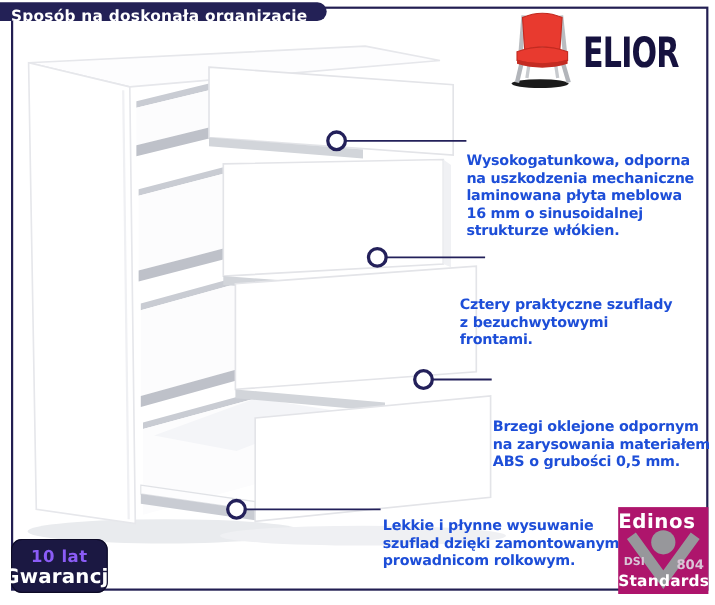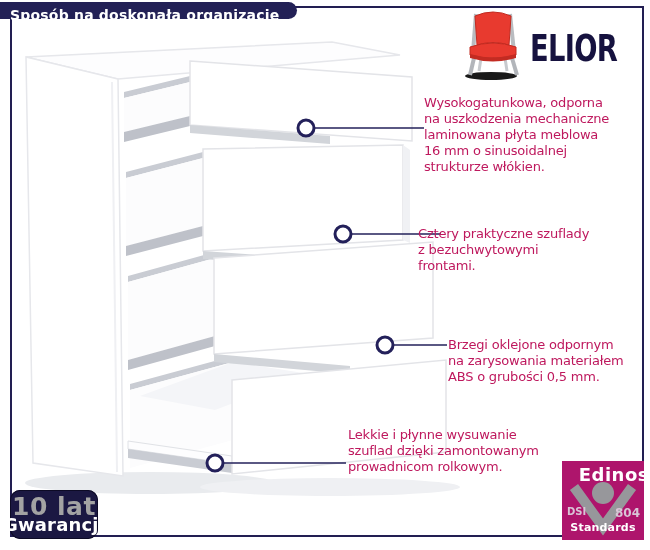--- a/index.html
+++ b/index.html
@@ -28,55 +28,55 @@
   .logo .brand{
     position:absolute;left:70px;top:22px;
     font-size:38px;font-weight:bold;color:#16123f;
     letter-spacing:-1px;transform:scaleX(.72);transform-origin:left center;
     line-height:40px;white-space:nowrap;
   }
   
   .art{position:absolute;left:0;top:0;width:650px;height:550px;z-index:2;}
   
   .note{
-    position:absolute;color:#be185d;font-size:13px;font-weight:normal;
-    line-height:16px;white-space:pre-line;z-index:3;letter-spacing:-.2px;
+    position:absolute;color:#1d4ed8;font-size:13px;font-weight:bold;
+    line-height:16px;white-space:pre-line;z-index:3;letter-spacing:-.2px;margin-top:44px;
   }
   .note1{left:424px;top:95px;width:220px;}
   .note2{left:418px;top:226px;width:200px;}
   .note3{left:448px;top:337px;width:200px;}
   .note4{left:348px;top:427px;width:215px;}
   
   .warranty{
     position:absolute;left:10px;top:490px;width:88px;height:49px;
     background:#1b1842;border-radius:10px;z-index:6;
     display:flex;flex-direction:column;align-items:center;justify-content:center;
     box-shadow:0 0 0 1px #0d0b26 inset;
   }
-  .warranty .w1{color:#a3a3a3;font-size:25px;font-weight:bold;line-height:21px;letter-spacing:.5px;}
+  .warranty .w1{color:#8b5cf6;font-size:15px;font-weight:bold;line-height:21px;letter-spacing:.5px;}
   .warranty .w2{color:#ffffff;font-size:18px;font-weight:bold;line-height:16px;letter-spacing:.2px;}
   
   .standards{
     position:absolute;left:562px;top:461px;width:82px;height:79px;
     background:#ae156c;z-index:6;overflow:hidden;
   }
   .standards svg{position:absolute;left:0;top:0;}
   .standards .s-brand{
-    position:absolute;left:0;top:3px;width:87px;text-align:right;
+    position:absolute;left:0;top:3px;width:87px;text-align:left;
     color:#ffffff;font-size:18px;font-weight:bold;letter-spacing:.5px;
   }
   .standards .s-left{
     position:absolute;left:5px;top:45px;color:#d9c5d6;font-size:10px;font-weight:bold;
   }
   .standards .s-right{
     position:absolute;right:4px;top:45px;color:#d9c5d6;font-size:12px;font-weight:bold;
   }
   .standards .s-bottom{
     position:absolute;left:0;top:60px;width:82px;text-align:center;
-    color:#ffffff;font-size:11px;font-weight:bold;letter-spacing:.2px;
+    color:#ffffff;font-size:14px;font-weight:bold;letter-spacing:.2px;
   }
 </style>
 </head>
 <body>
 
 <div class="frame"></div>
 
 <svg class="art" viewBox="0 0 650 550" aria-hidden="true">
   <g>
     <ellipse cx="150" cy="483" rx="125" ry="11" fill="#e9ebee"></ellipse>

